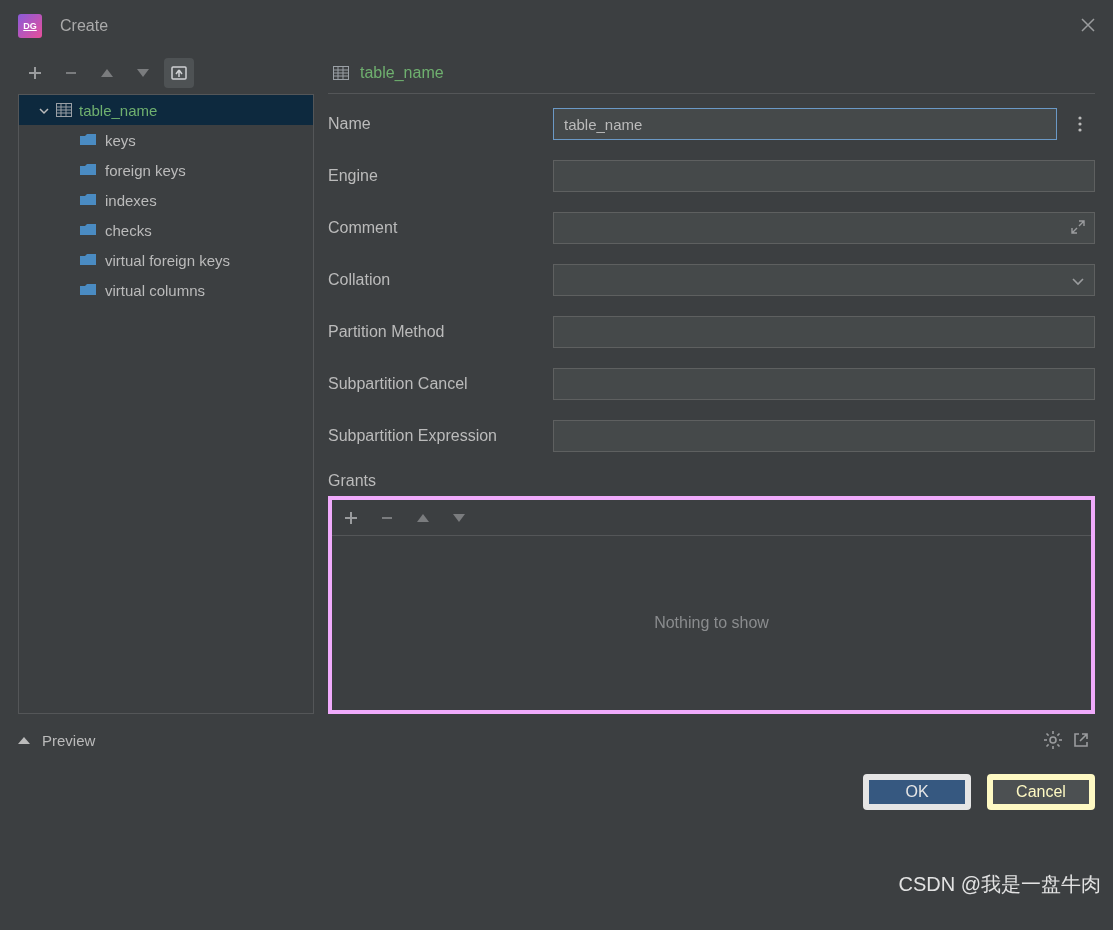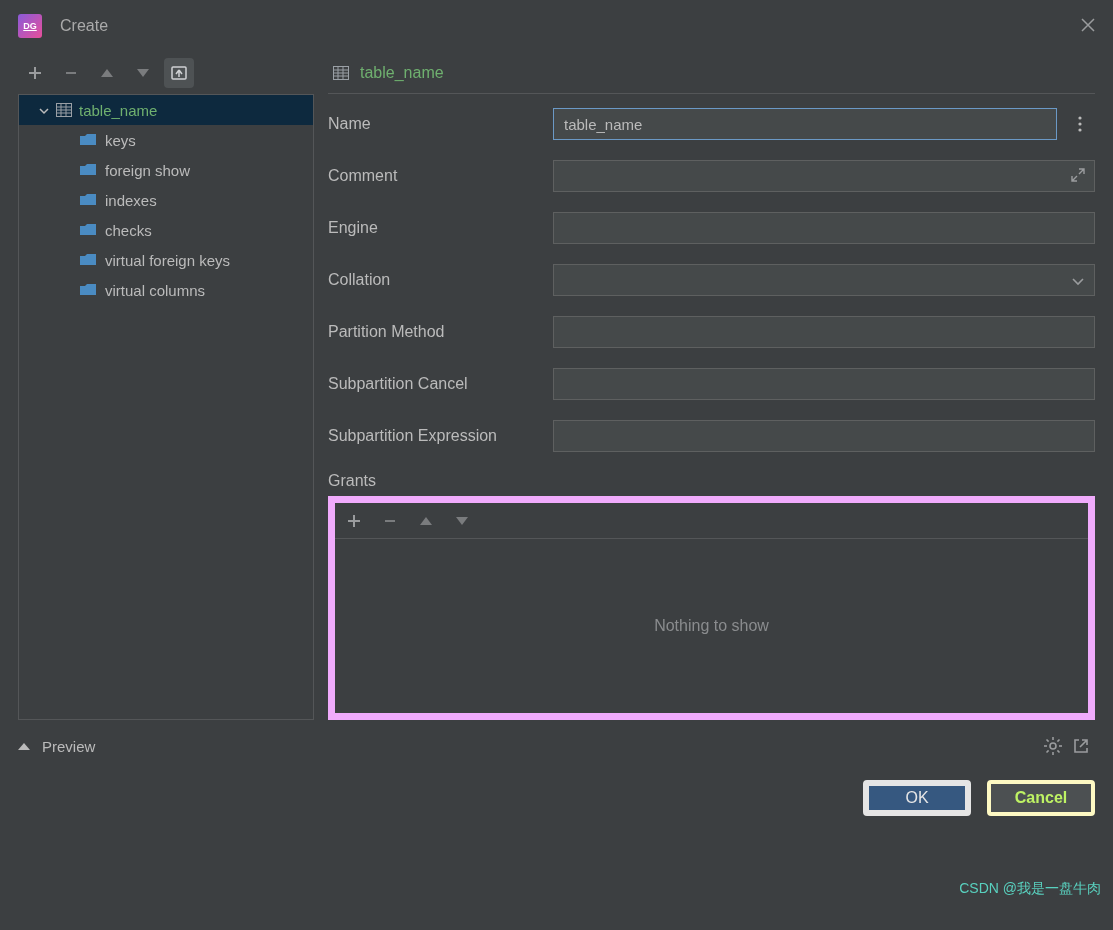--- a/index.html
+++ b/index.html
@@ -146,21 +146,21 @@
   outline: none;
 }
 .txt.active-border { border-color: #6b99c6; }
 .dd { position: relative; }
 .dd .chev-down { position: absolute; right: 10px; top: 7px; color: #9a9c9e; }
 .expand-icon { position: absolute; right: 10px; top: 8px; color: #9a9c9e; }
 .kebab {
   width: 30px; height: 32px; display: flex; align-items: center; justify-content: center; color: #bbbbbb; margin-left: 8px;
 }
 .section-label { color: #bbbbbb; font-size: 16px; margin-bottom: 6px; margin-top: 16px; }
-.grants-box { border: 7px solid #f0abfc; text-align: center; }
+.grants-box { border: 4px solid #f0abfc; text-align: center; }
 .grants-toolbar {
   height: 36px; display: flex; align-items: center; gap: 6px; padding-left: 4px;
   border-bottom: 1px solid #545658; background: #3c3f41;
 }
 .grants-body {
   height: 174px; display: flex; align-items: center; justify-content: center;
   color: #8a8c8e; font-size: 16px; background: #3c3f41;
 }
 .preview-bar {
   display: flex; align-items: center;
@@ -181,23 +181,23 @@
 }
 .button-bar {
   display: flex; justify-content: flex-end; padding: 20px 18px 0 0; gap: 16px;
 }
 .btn {
   min-width: 108px; height: 36px;
   display: flex; align-items: center; justify-content: center;
   border-radius: 4px; font-size: 16px;
 }
 .btn.primary { background: #365880; color: #e6e6e6; border: 6px solid #e5e5e5; }
-.btn.secondary { background: #4c5052; color: #bef264; border: 4px solid #fef9c3; font-weight: bold; }
+.btn.secondary { background: #4c5052; color: #fef9c3; border: 6px solid #fef9c3; }
 .watermark {
-  position: absolute; right: 12px; bottom: 32px; color: #5eead4; font-size: 14px; opacity: 0.85;
+  position: absolute; right: 12px; bottom: 32px; color: #ffffff; font-size: 20px; opacity: 0.85;
 }
 </style>
 </head>
 <body>
 
 <div class="title-bar">
   <div class="app-icon">DG</div>
   <div class="title-text">Create</div>
   <div class="close">
     <svg width="14" height="14" viewBox="0 0 14 14">
@@ -263,21 +263,21 @@
             </svg>
           </span>
         <span>keys</span>
       </div>
       <div class="tree-row tree-child">
         <span class="folder-icon">
             <svg viewBox="0 0 16 13">
               <path d="M0 2 L5 2 L7 0 L16 0 L16 11 L0 11 Z" fill="#4a8bc2"></path>
             </svg>
           </span>
-        <span>foreign show</span>
+        <span>foreign keys</span>
       </div>
       <div class="tree-row tree-child">
         <span class="folder-icon">
             <svg viewBox="0 0 16 13">
               <path d="M0 2 L5 2 L7 0 L16 0 L16 11 L0 11 Z" fill="#4a8bc2"></path>
             </svg>
           </span>
         <span>indexes</span>
       </div>
       <div class="tree-row tree-child">
@@ -331,35 +331,35 @@
         <div class="kebab">
           <svg width="4" height="16" viewBox="0 0 4 16">
               <circle cx="2" cy="2" r="1.6" fill="#bbbbbb"></circle>
               <circle cx="2" cy="8" r="1.6" fill="#bbbbbb"></circle>
               <circle cx="2" cy="14" r="1.6" fill="#bbbbbb"></circle>
             </svg>
         </div>
       </div>
 
       <div class="form-row">
+        <div class="form-label">Engine</div>
+        <div class="form-widget">
+          <input class="txt" value="" style="">
+        </div>
+      </div>
+
+      <div class="form-row">
         <div class="form-label">Comment</div>
         <div class="form-widget">
           <input class="txt" value="" style="">
           <span class="expand-icon">
             <svg width="14" height="14" viewBox="0 0 14 14">
                 <path d="M8 1 H13 V6 M13 1 L8 6 M6 13 H1 V8 M1 13 L6 8" stroke="#9a9c9e" stroke-width="1.4" fill="none"></path>
               </svg>
           </span>
-        </div>
-      </div>
-
-      <div class="form-row">
-        <div class="form-label">Engine</div>
-        <div class="form-widget">
-          <input class="txt" value="" style="">
         </div>
       </div>
 
       <div class="form-row">
         <div class="form-label">Collation</div>
         <div class="form-widget">
           <div class="dd">
             <span></span>
             <span class="chev-down">
               <svg width="12" height="8" viewBox="0 0 12 8">

